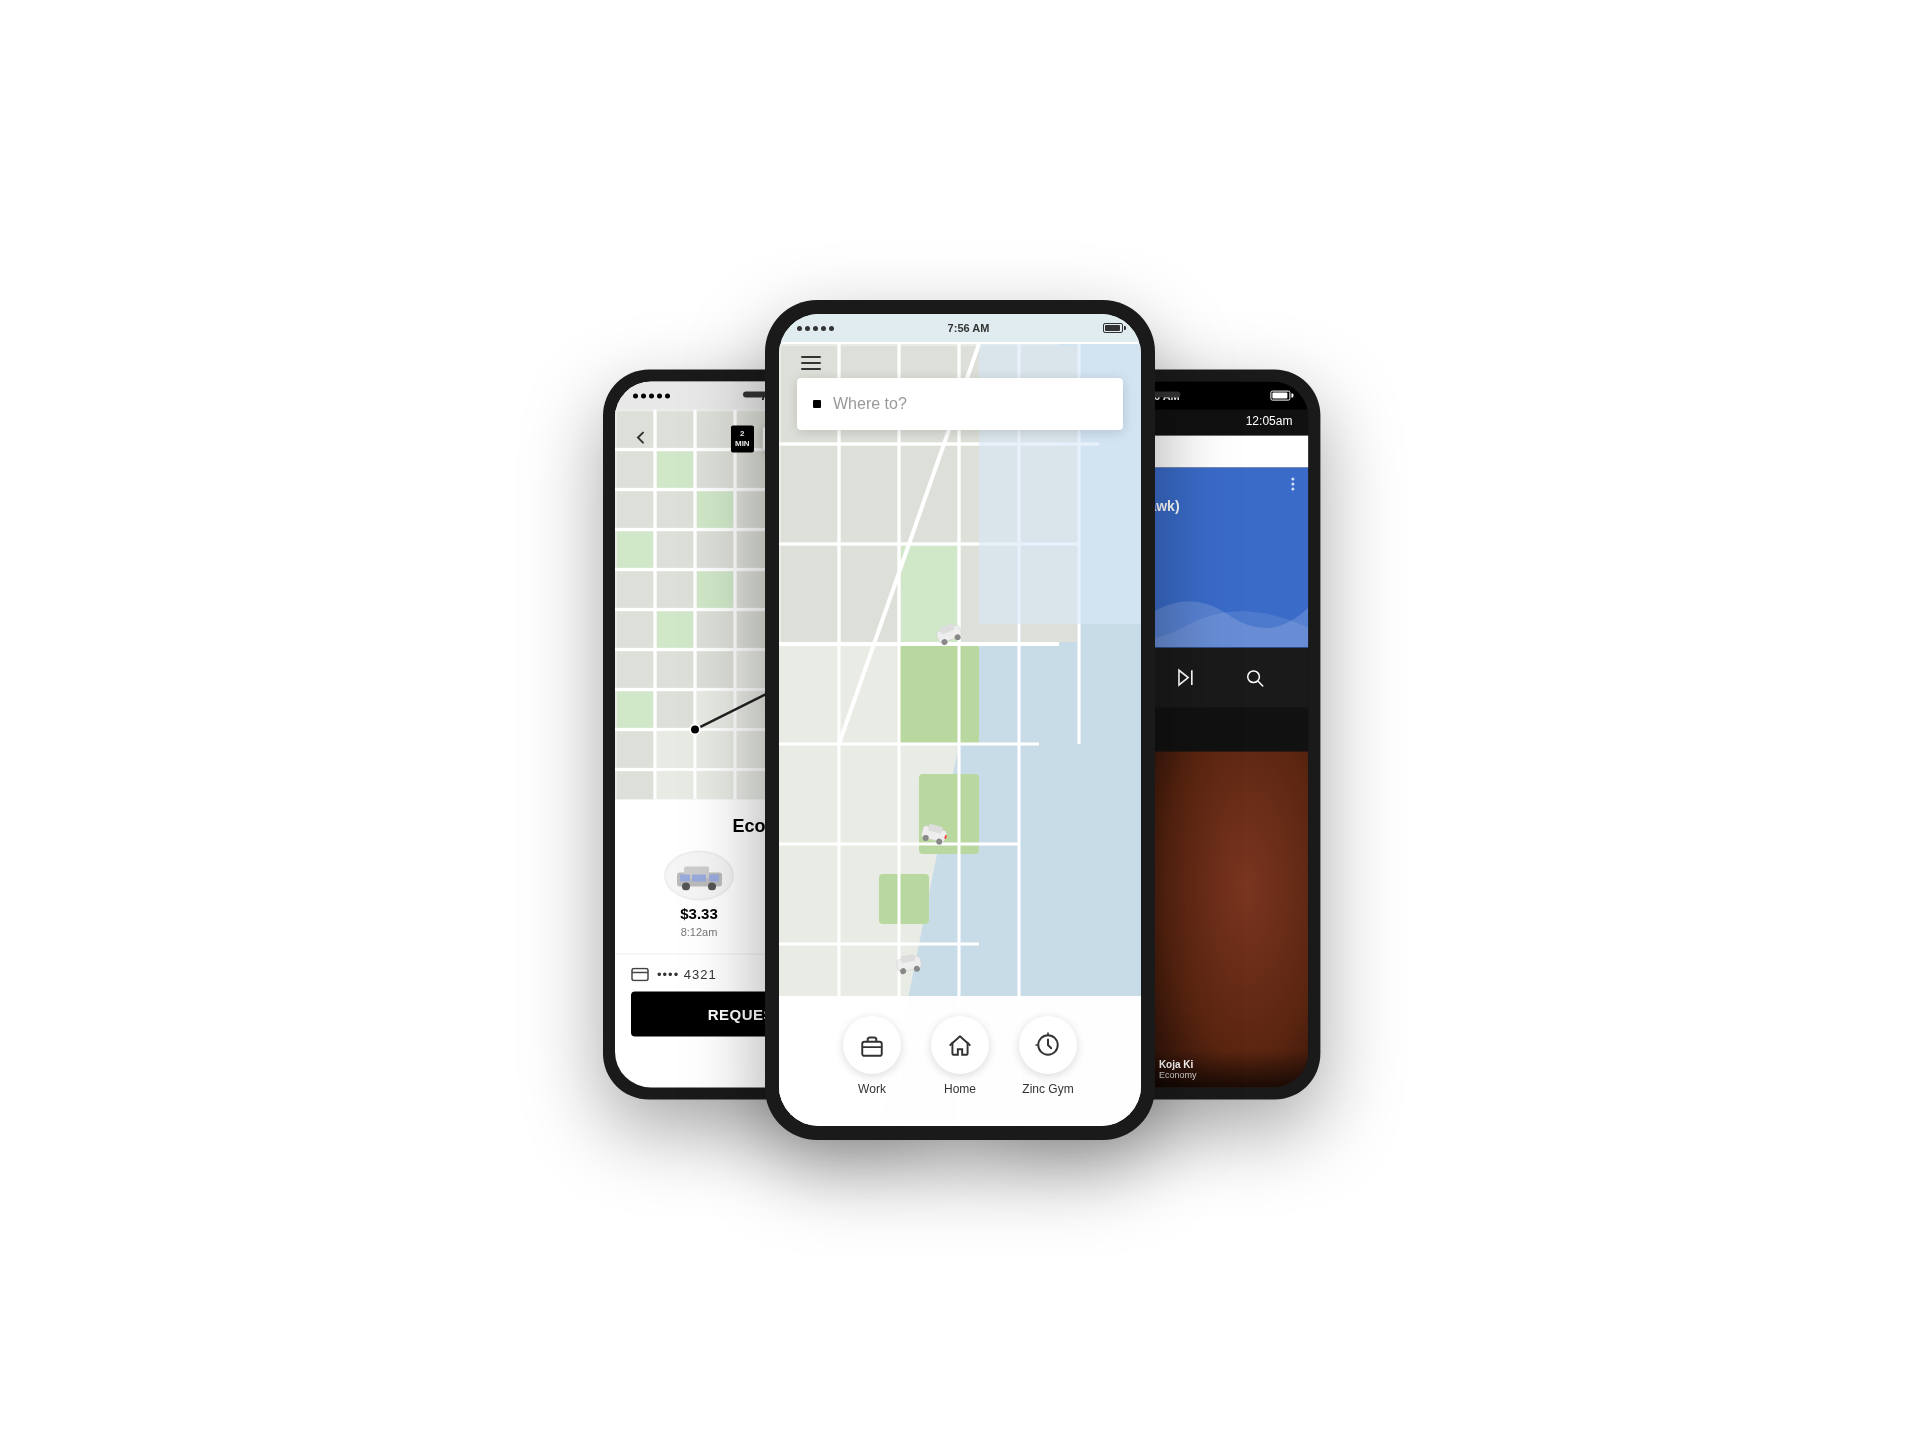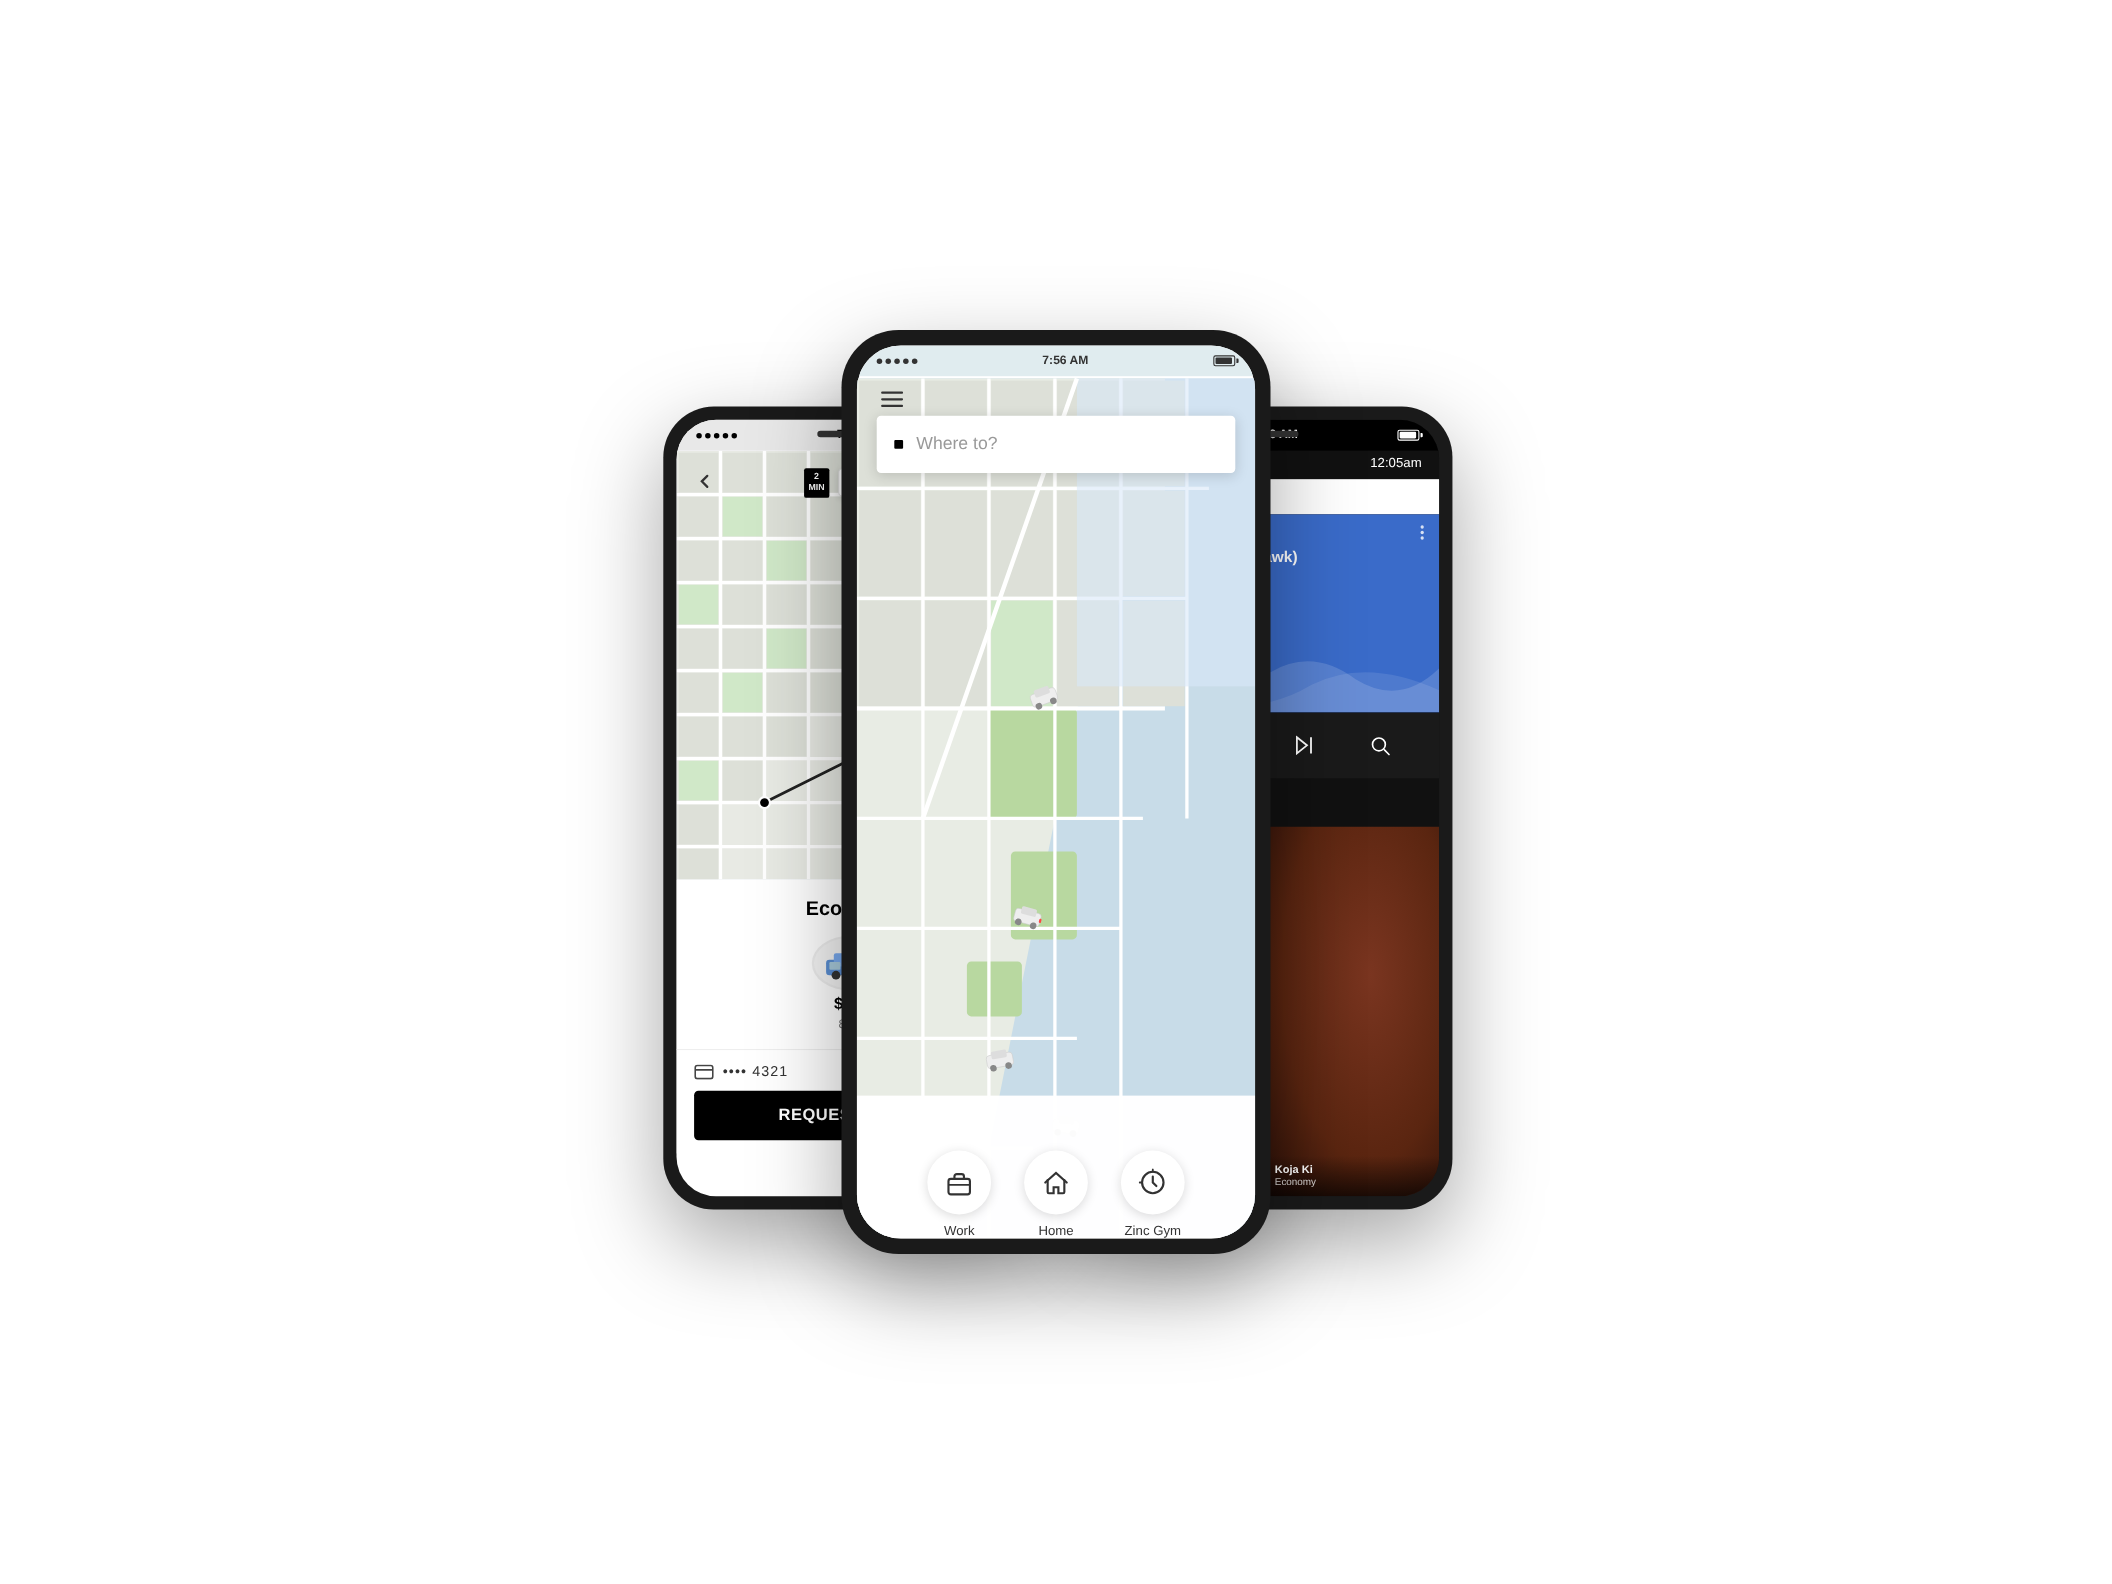--- a/index.html
+++ b/index.html
@@ -189,21 +189,21 @@
       width: 20px; height: 2px; background: #333; border-radius: 1px;
     }
 
     
     .bottom-nav {
       position: absolute;
       bottom: 0; left: 0; right: 0;
       height: 130px;
       background: rgba(255,255,255,0.97);
       display: flex;
-      align-items: flex-end;
+      align-items: flex-start;
       justify-content: center;
       gap: 30px;
       padding-top: 20px;
       z-index: 20;
     }
 
     .nav-item {
       display: flex;
       flex-direction: column;
       align-items: center;
@@ -520,20 +520,35 @@
         <div style="position:absolute; bottom:95px; left:48%; background:#fff; border:1.5px solid #ddd; border-radius:4px; padding:4px 10px; font-size:11px; box-shadow:0 2px 6px rgba(0,0,0,0.1); display:flex; align-items:center; gap:4px; z-index:10;">
           <span>Home</span>
           <span style="color:#999; font-size:10px;">›</span>
         </div>
       </div>
 
       <div class="economy-section">
         <div class="economy-title">Economy</div>
         <div class="ride-options">
 
+          <div class="ride-option">
+            <div class="ride-car-img">
+              <svg width="55" height="30" viewBox="0 0 55 30" fill="none" xmlns="http://www.w3.org/2000/svg">
+                <rect x="5" y="12" width="45" height="14" rx="3" fill="#bbb"></rect>
+                <rect x="12" y="6" width="25" height="12" rx="2" fill="#ccc"></rect>
+                <circle cx="14" cy="26" r="4" fill="#555"></circle>
+                <circle cx="40" cy="26" r="4" fill="#555"></circle>
+                <rect x="8" y="14" width="10" height="7" rx="1" fill="#9ad"></rect>
+                <rect x="20" y="14" width="14" height="7" rx="1" fill="#9ad"></rect>
+                <rect x="37" y="14" width="10" height="7" rx="1" fill="#9ad"></rect>
+              </svg>
+            </div>
+            <div class="ride-price">$3.33</div>
+            <div class="ride-time">8:12am</div>
+          </div>
 
           <div class="ride-option">
             <div class="ride-car-img">
               <svg width="55" height="30" viewBox="0 0 55 30" fill="none" xmlns="http://www.w3.org/2000/svg">
                 <rect x="5" y="12" width="45" height="14" rx="3" fill="#5B8FD4"></rect>
                 <rect x="12" y="6" width="25" height="12" rx="2" fill="#7AABF0"></rect>
                 <circle cx="14" cy="26" r="4" fill="#333"></circle>
                 <circle cx="40" cy="26" r="4" fill="#333"></circle>
                 <rect x="8" y="14" width="10" height="7" rx="1" fill="#acd"></rect>
                 <rect x="20" y="14" width="14" height="7" rx="1" fill="#acd"></rect>

